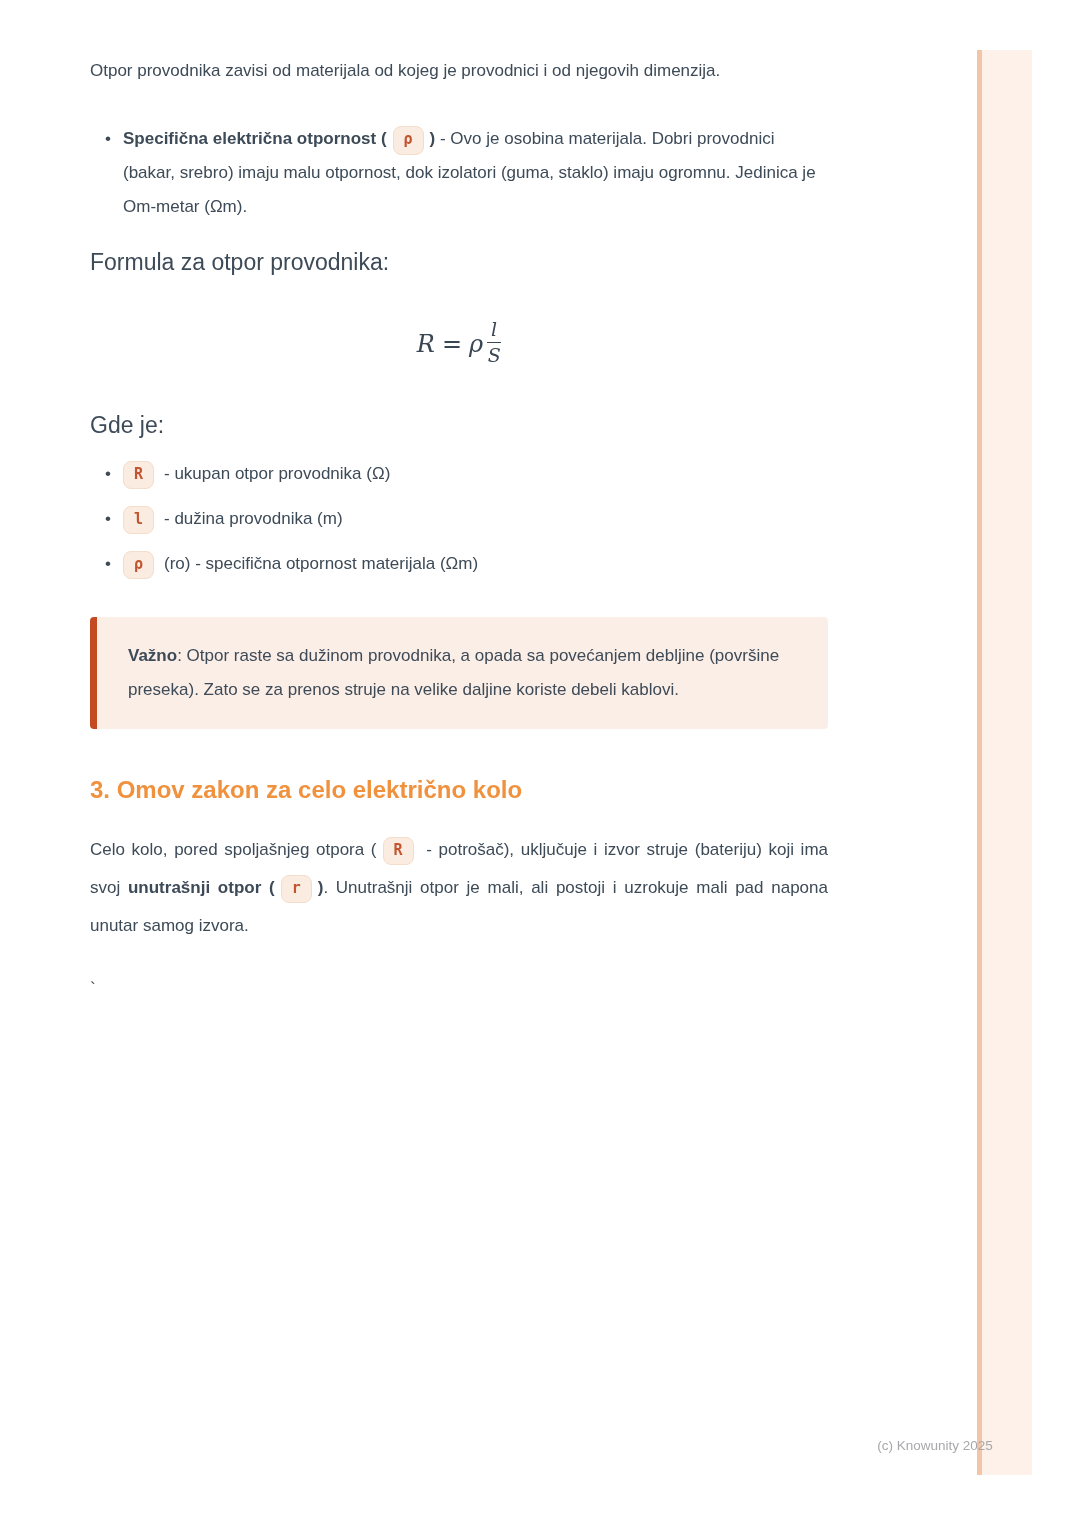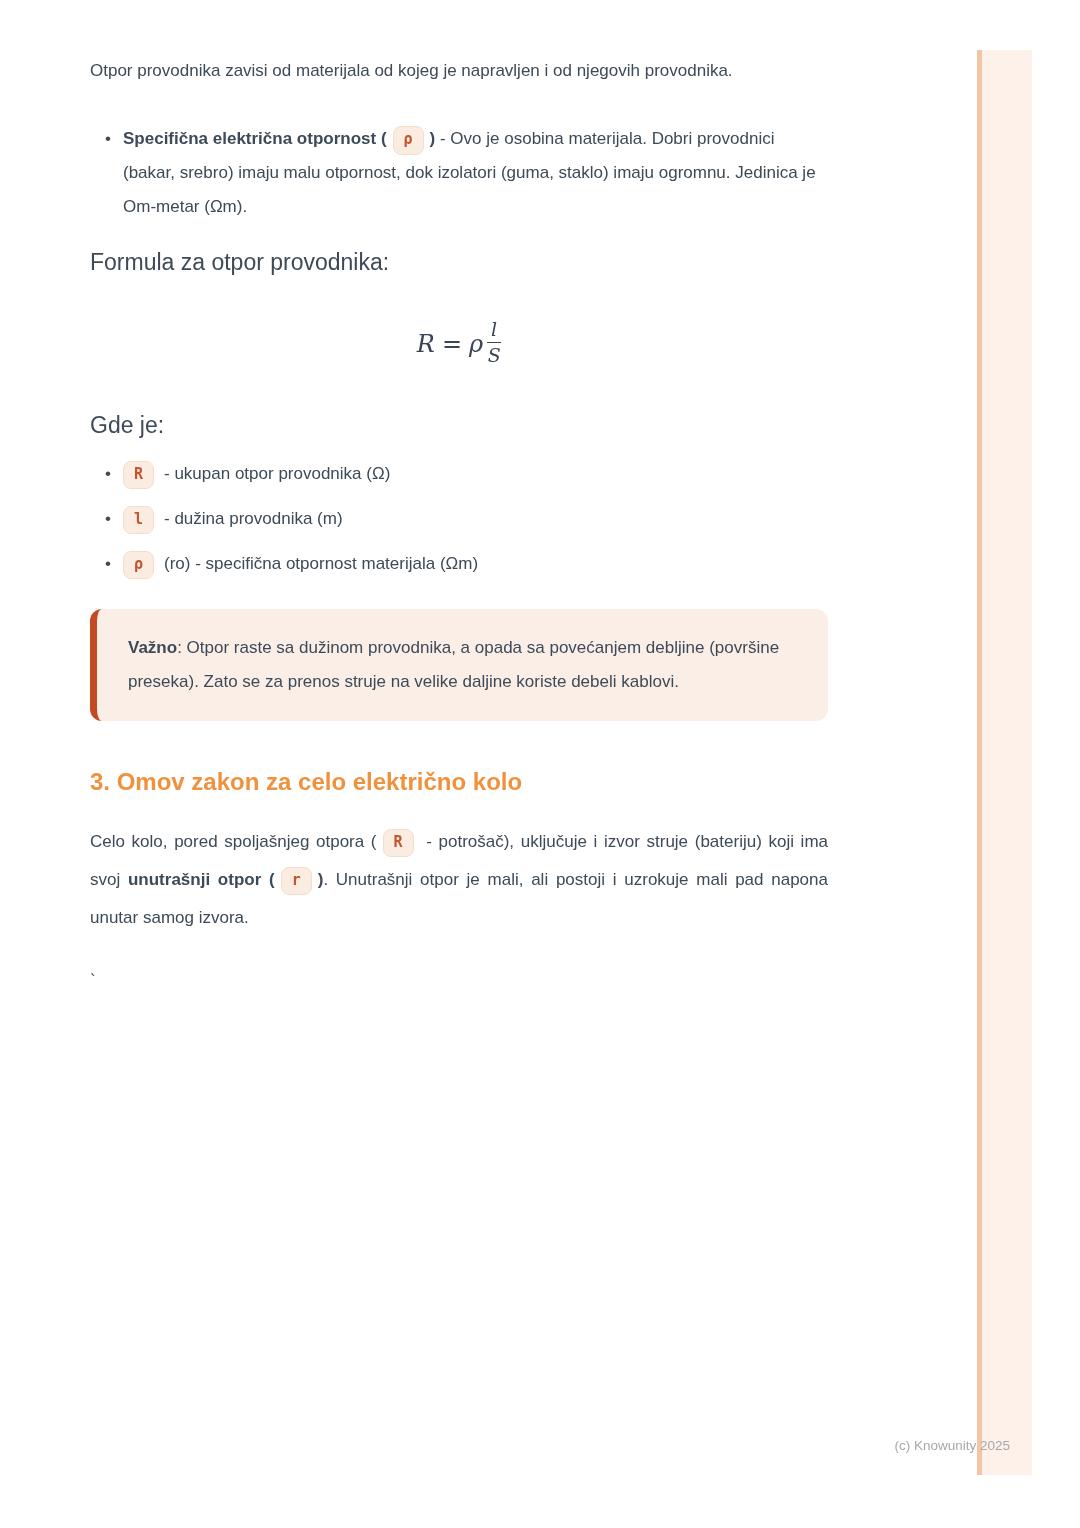--- a/index.html
+++ b/index.html
@@ -17,21 +17,21 @@
     top:50px; left:977px;
     width:55px; height:1425px;
     background:#fdf1e9;
     border-left:5px solid #f2c5a7;
     z-index:1;
   }
   .footer-credit {
     position:absolute;
     top:1438px; left:860px;
     width:150px;
-    text-align:right;
+    text-align:center;
     font-size:13.5px;
     color:#a8a8ac;
     z-index:2;
   }
   .content {
     position:absolute;
     top:52px; left:90px;
     width:738px;
     z-index:2;
   }
@@ -125,44 +125,44 @@
   ul.symbols li::before {
     content:"\2022";
     position:absolute;
     left:0; top:0;
     color:#3d4a57;
   }
   ul.symbols .badge { margin:0 10px 0 0; }
   .callout {
     background:#fbeee7;
     border-left:7px solid #c44a21;
-    border-radius:12px;
+    border-radius:4px;
     padding:22px 16px 22px 31px;
-    margin-top:28px;
+    margin-top:36px;
     font-size:17px;
     line-height:34px;
   }
   .stray-tick {
     margin-top:32px;
     font-size:17px;
     line-height:24px;
     color:#3d4a57;
   }
 </style>
 </head>
 <body>
 
 <div class="page">
 
   <div class="side-stripe"></div>
 
   <div class="content">
 
 
-    <p class="body-par">Otpor provodnika zavisi od materijala od kojeg je napravljen i od njegovih provodnika.</p>
+    <p class="body-par">Otpor provodnika zavisi od materijala od kojeg je provodnici i od njegovih dimenzija.</p>
 
     <ul class="bullets">
       <li>
         <span class="b">Specifična električna otpornost (</span><span class="badge">ρ</span><span class="b">)</span><span> - Ovo je osobina materijala. Dobri provodnici (bakar, srebro) imaju malu otpornost, dok izolatori (guma, staklo) imaju ogromnu. Jedinica je Om-metar (Ωm).</span>
       </li>
     </ul>
 
     <p class="plain-par">Formula za otpor provodnika:</p>
 
     <div class="formula-wrap">

